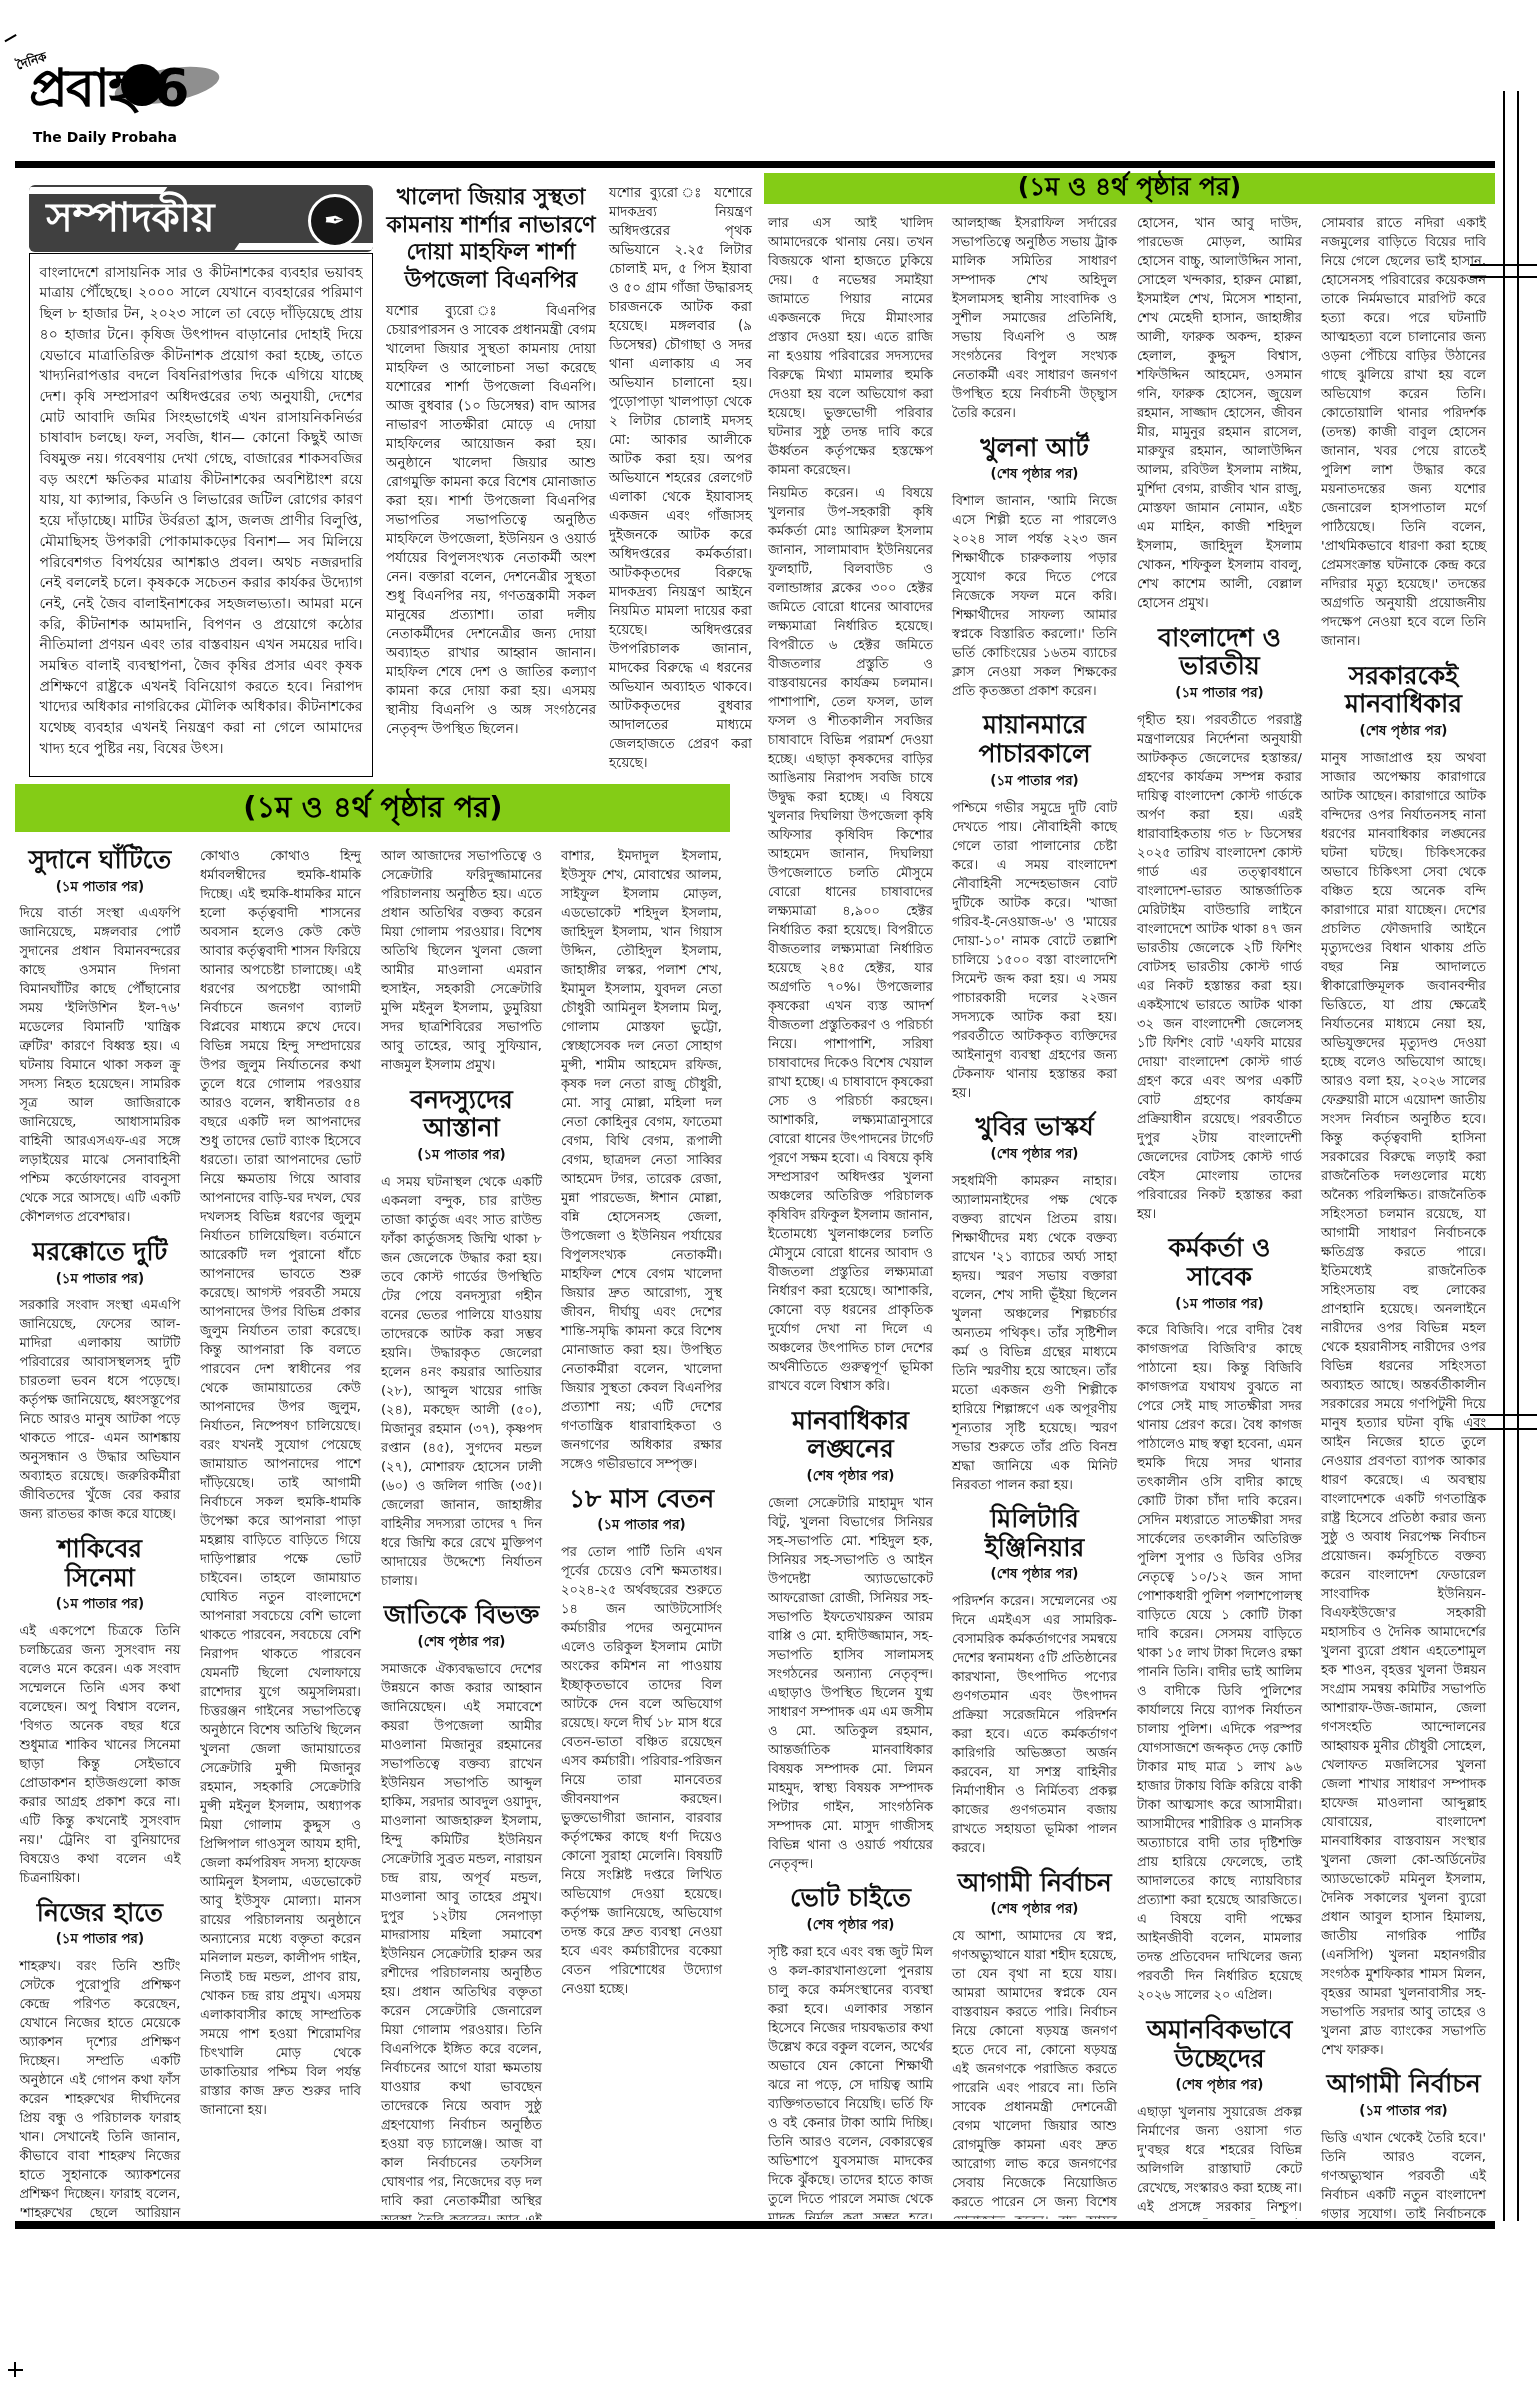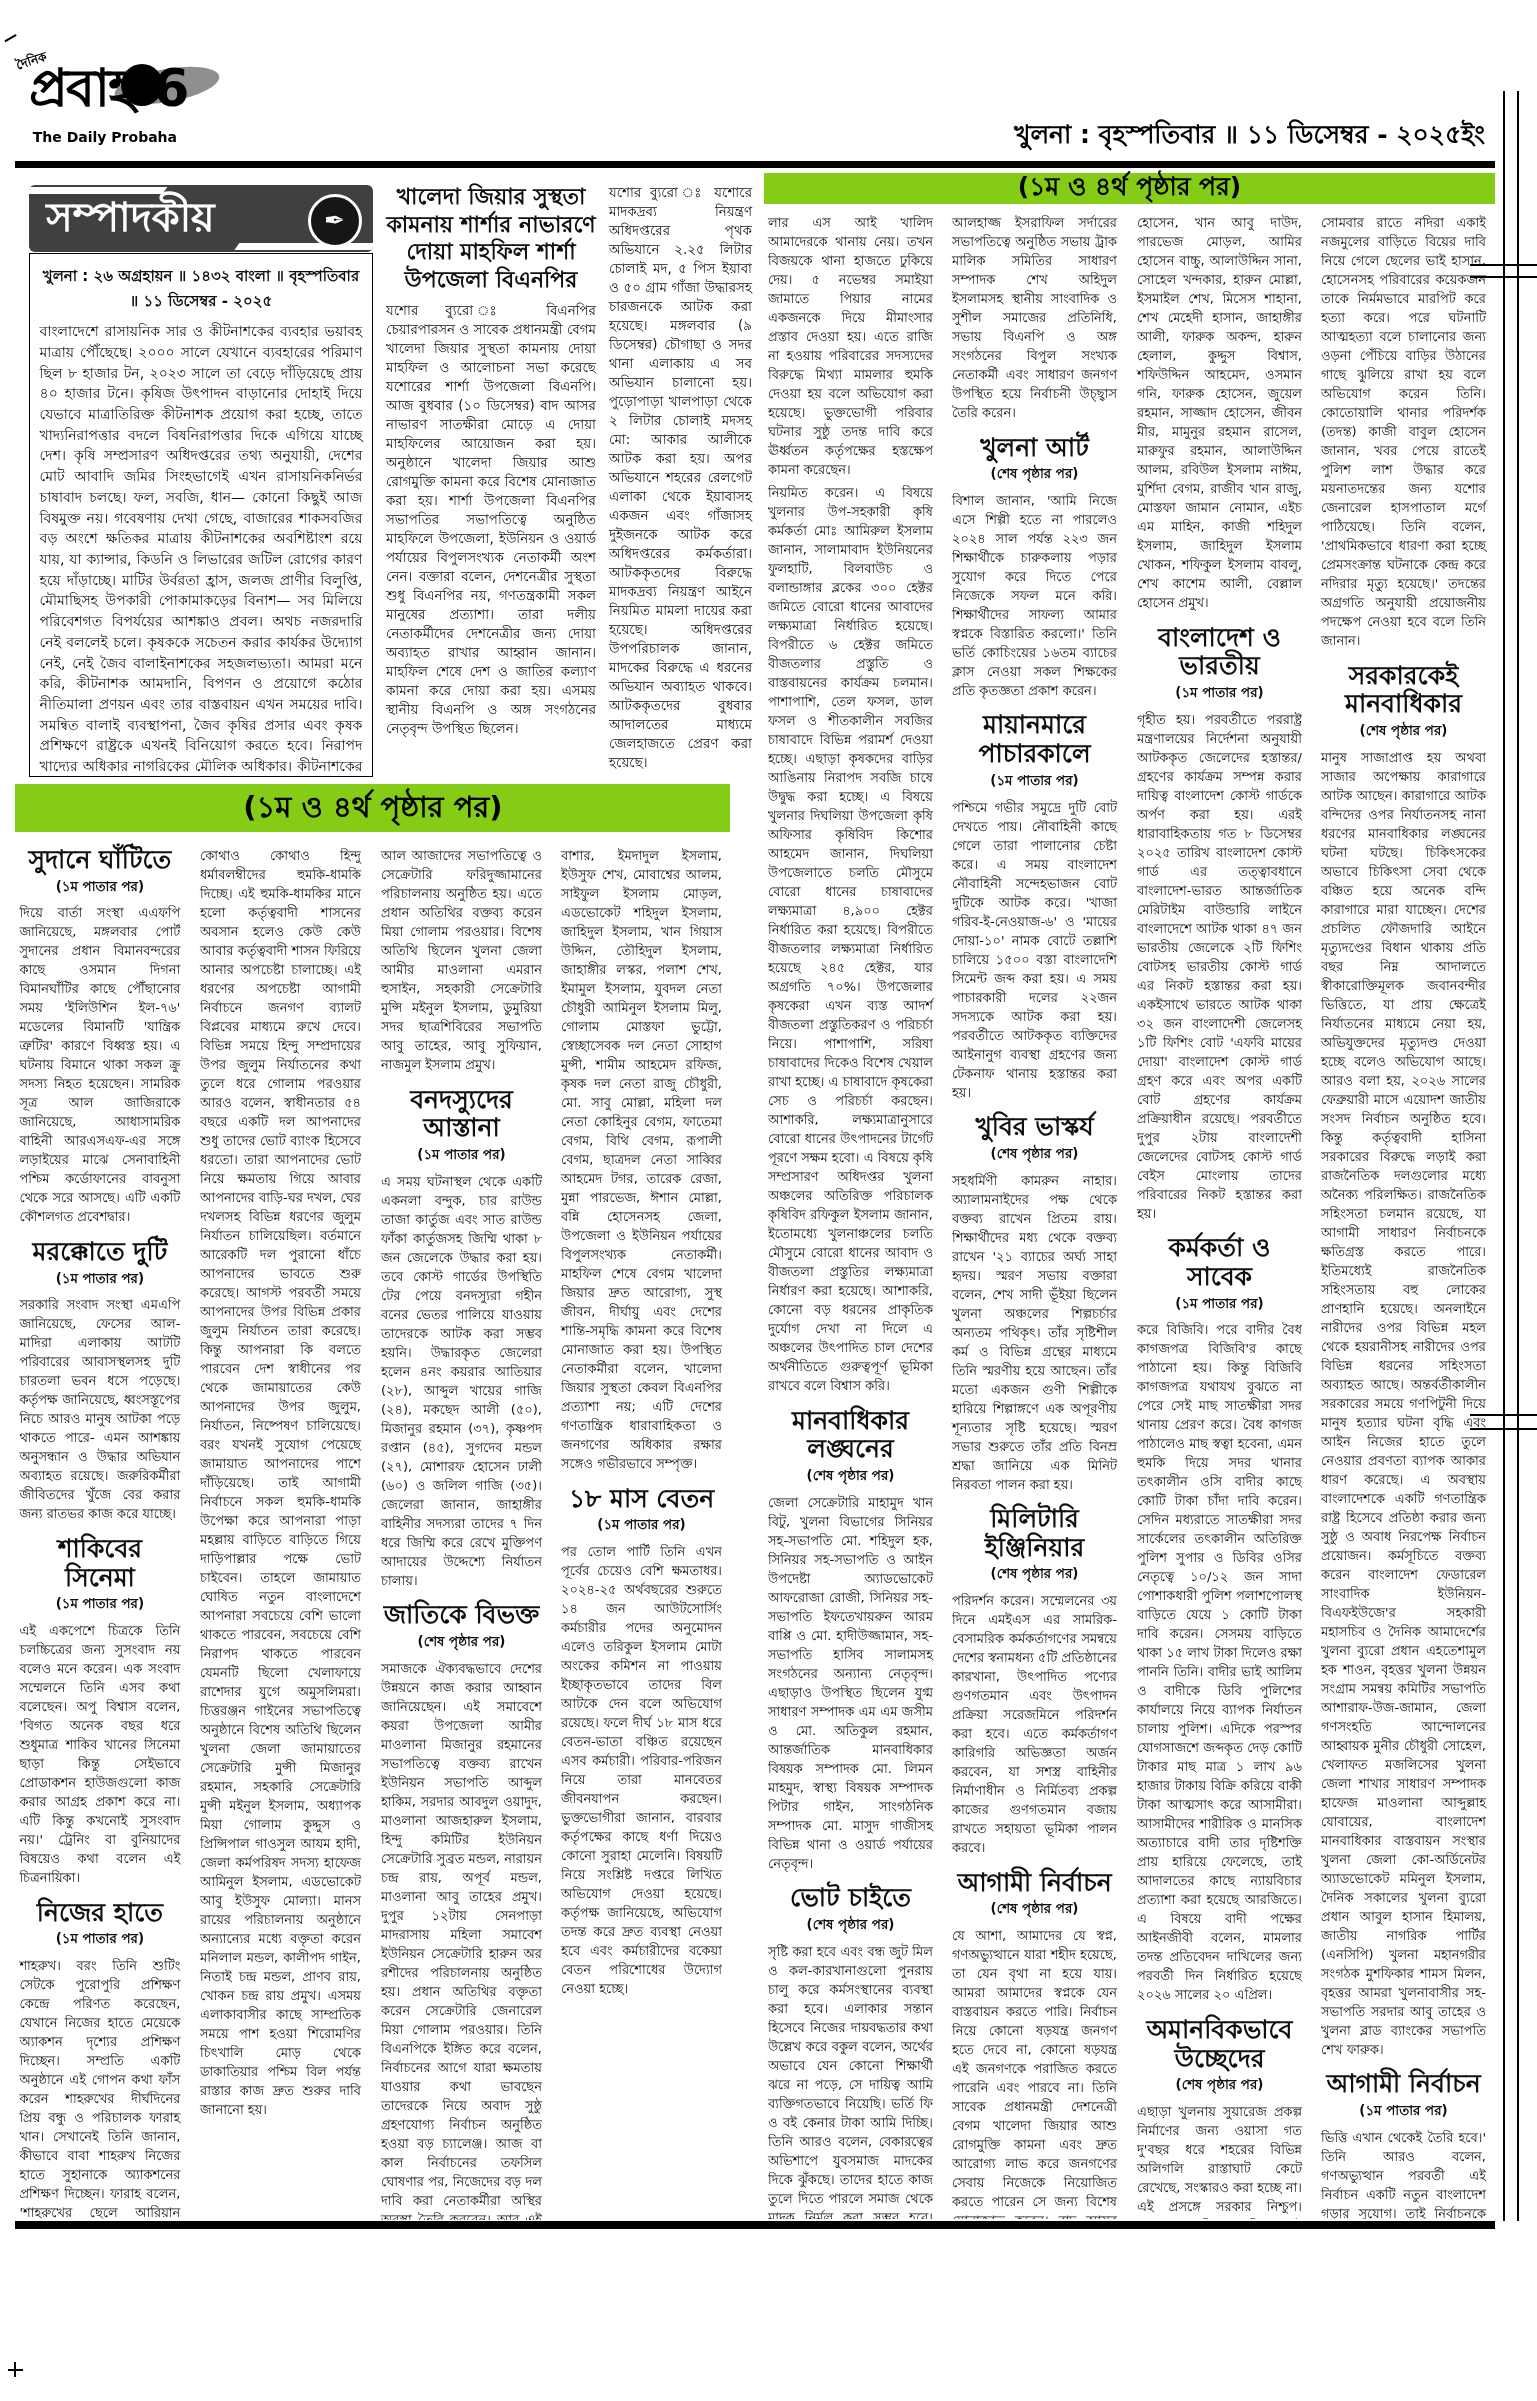--- a/index.html
+++ b/index.html
@@ -72,31 +72,29 @@
   <div class="hrule" style="left:7.7px;top:2369px;width:15.4px;"></div>
   <div class="vrule" style="left:14.4px;top:2362px;height:15.4px;"></div>
 
   <div class="masthead">
     <span class="mast-stamp">দৈনিক</span>
     <div class="mast-swoosh"></div>
     <div class="mast-blob"></div>
     <div class="mast-title">প্রবাহ-6</div>
     <div class="mast-sub">The Daily Probaha</div>
   </div>
-  <div class="edition-date">খুলনা : বৃহস্পতিবার ॥ ১১ ডিসেম্বর - ২০২৫ইং</div>
   <div class="top-rule"></div>
 
   <div class="ed-banner">
     <div class="slash1"></div>
     <div class="slash2"></div>
     <div class="ed-title">সম্পাদকীয়</div>
     <div class="ed-icon">✒</div>
   </div>
   <div class="ed-box">
-    <div class="ed-date">খুলনা : ২৬ অগ্রহায়ন ॥ ১৪৩২ বাংলা ॥ বৃহস্পতিবার ॥ ১১ ডিসেম্বর - ২০২৫</div>
     <div class="ed-body">বাংলাদেশে রাসায়নিক সার ও কীটনাশকের ব্যবহার ভয়াবহ মাত্রায় পৌঁছেছে। ২০০০ সালে যেখানে ব্যবহারের পরিমাণ ছিল ৮ হাজার টন, ২০২৩ সালে তা বেড়ে দাঁড়িয়েছে প্রায় ৪০ হাজার টনে। কৃষিজ উৎপাদন বাড়ানোর দোহাই দিয়ে যেভাবে মাত্রাতিরিক্ত কীটনাশক প্রয়োগ করা হচ্ছে, তাতে খাদ্যনিরাপত্তার বদলে বিষনিরাপত্তার দিকে এগিয়ে যাচ্ছে দেশ। কৃষি সম্প্রসারণ অধিদপ্তরের তথ্য অনুযায়ী, দেশের মোট আবাদি জমির সিংহভাগেই এখন রাসায়নিকনির্ভর চাষাবাদ চলছে। ফল, সবজি, ধান— কোনো কিছুই আজ বিষমুক্ত নয়। গবেষণায় দেখা গেছে, বাজারের শাকসবজির বড় অংশে ক্ষতিকর মাত্রায় কীটনাশকের অবশিষ্টাংশ রয়ে যায়, যা ক্যান্সার, কিডনি ও লিভারের জটিল রোগের কারণ হয়ে দাঁড়াচ্ছে। মাটির উর্বরতা হ্রাস, জলজ প্রাণীর বিলুপ্তি, মৌমাছিসহ উপকারী পোকামাকড়ের বিনাশ— সব মিলিয়ে পরিবেশগত বিপর্যয়ের আশঙ্কাও প্রবল। অথচ নজরদারি নেই বললেই চলে। কৃষককে সচেতন করার কার্যকর উদ্যোগ নেই, নেই জৈব বালাইনাশকের সহজলভ্যতা। আমরা মনে করি, কীটনাশক আমদানি, বিপণন ও প্রয়োগে কঠোর নীতিমালা প্রণয়ন এবং তার বাস্তবায়ন এখন সময়ের দাবি। সমন্বিত বালাই ব্যবস্থাপনা, জৈব কৃষির প্রসার এবং কৃষক প্রশিক্ষণে রাষ্ট্রকে এখনই বিনিয়োগ করতে হবে। নিরাপদ খাদ্যের অধিকার নাগরিকের মৌলিক অধিকার। কীটনাশকের যথেচ্ছ ব্যবহার এখনই নিয়ন্ত্রণ করা না গেলে আমাদের খাদ্য হবে পুষ্টির নয়, বিষের উৎস।</div>
   </div>
 
   <div class="col top-article" style="left:382px;top:179px;width:218px;height:598px;">
       <div class="flow-article">
         <div class="flow-headline">খালেদা জিয়ার সুস্থতা কামনায় শার্শার নাভারণে দোয়া মাহফিল শার্শা উপজেলা বিএনপির</div>
         <div class="flow-body">যশোর ব্যুরো ঃ বিএনপির চেয়ারপারসন ও সাবেক প্রধানমন্ত্রী বেগম খালেদা জিয়ার সুস্থতা কামনায় দোয়া মাহফিল ও আলোচনা সভা করেছে যশোরের শার্শা উপজেলা বিএনপি। আজ বুধবার (১০ ডিসেম্বর) বাদ আসর নাভারণ সাতক্ষীরা মোড়ে এ দোয়া মাহফিলের আয়োজন করা হয়। অনুষ্ঠানে খালেদা জিয়ার আশু রোগমুক্তি কামনা করে বিশেষ মোনাজাত করা হয়। শার্শা উপজেলা বিএনপির সভাপতির সভাপতিত্বে অনুষ্ঠিত মাহফিলে উপজেলা, ইউনিয়ন ও ওয়ার্ড পর্যায়ের বিপুলসংখ্যক নেতাকর্মী অংশ নেন। বক্তারা বলেন, দেশনেত্রীর সুস্থতা শুধু বিএনপির নয়, গণতন্ত্রকামী সকল মানুষের প্রত্যাশা। তারা দলীয় নেতাকর্মীদের দেশনেত্রীর জন্য দোয়া অব্যাহত রাখার আহ্বান জানান। মাহফিল শেষে দেশ ও জাতির কল্যাণ কামনা করে দোয়া করা হয়। এসময় স্থানীয় বিএনপি ও অঙ্গ সংগঠনের নেতৃবৃন্দ উপস্থিত ছিলেন।</div>
       </div>
     </div>
   <div class="col top-article" style="left:605px;top:179px;width:151px;height:598px;">

